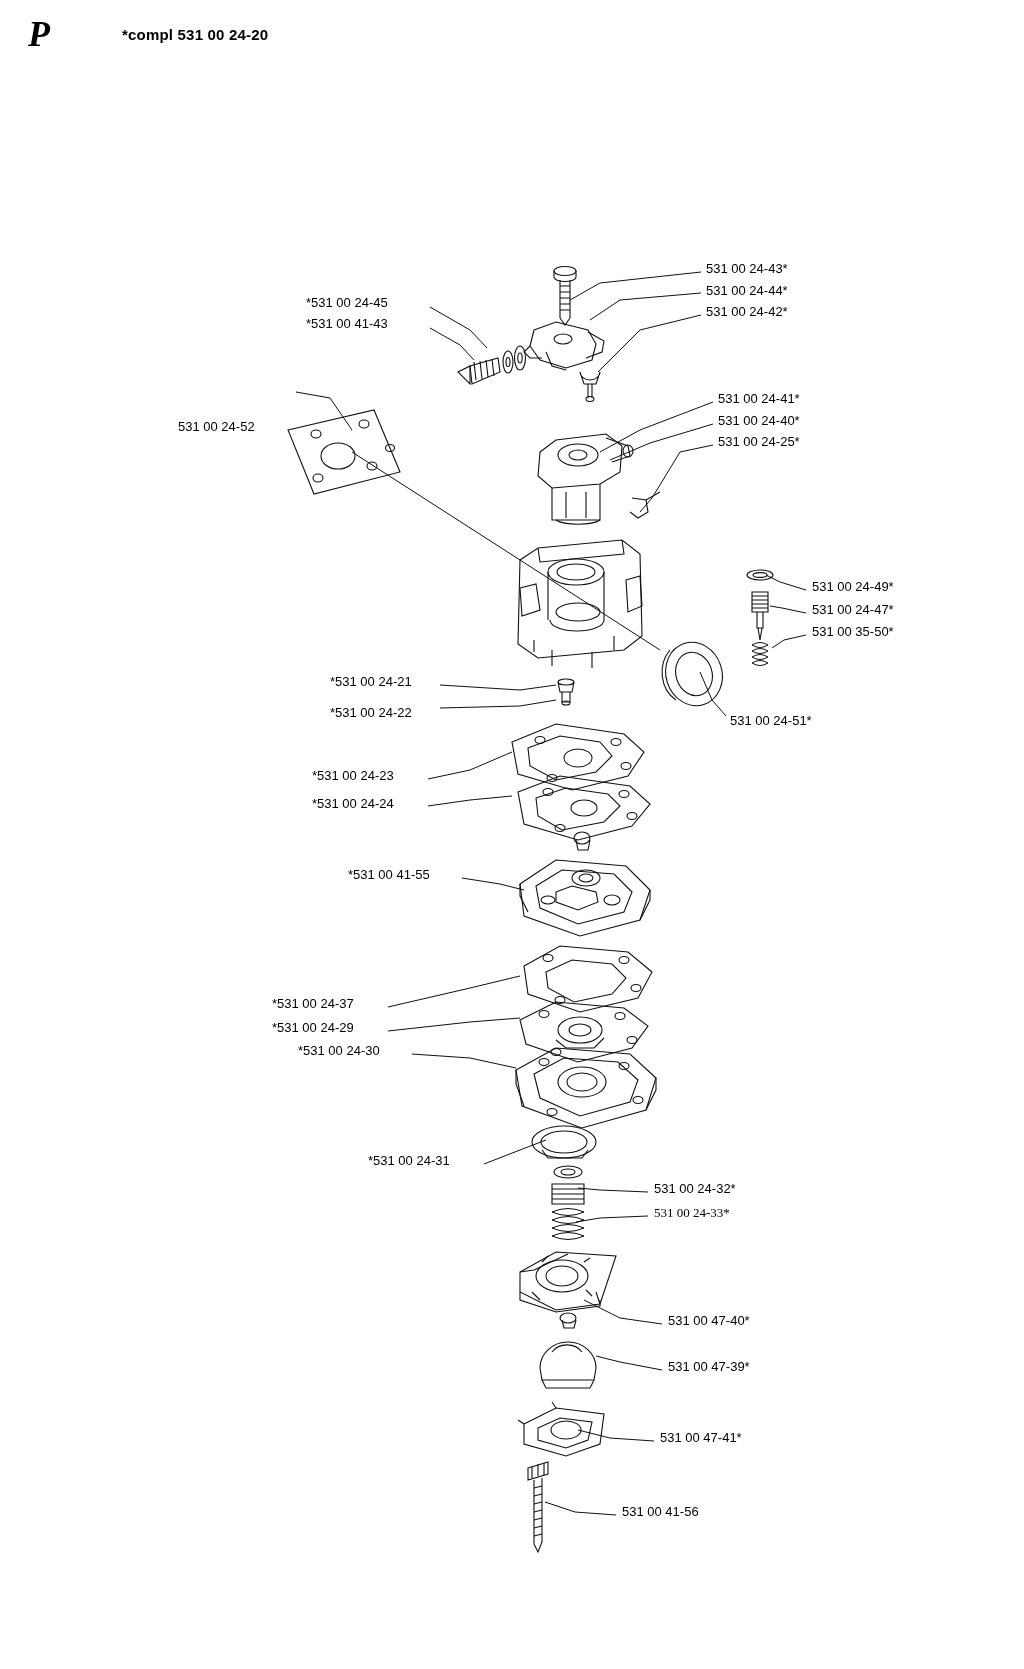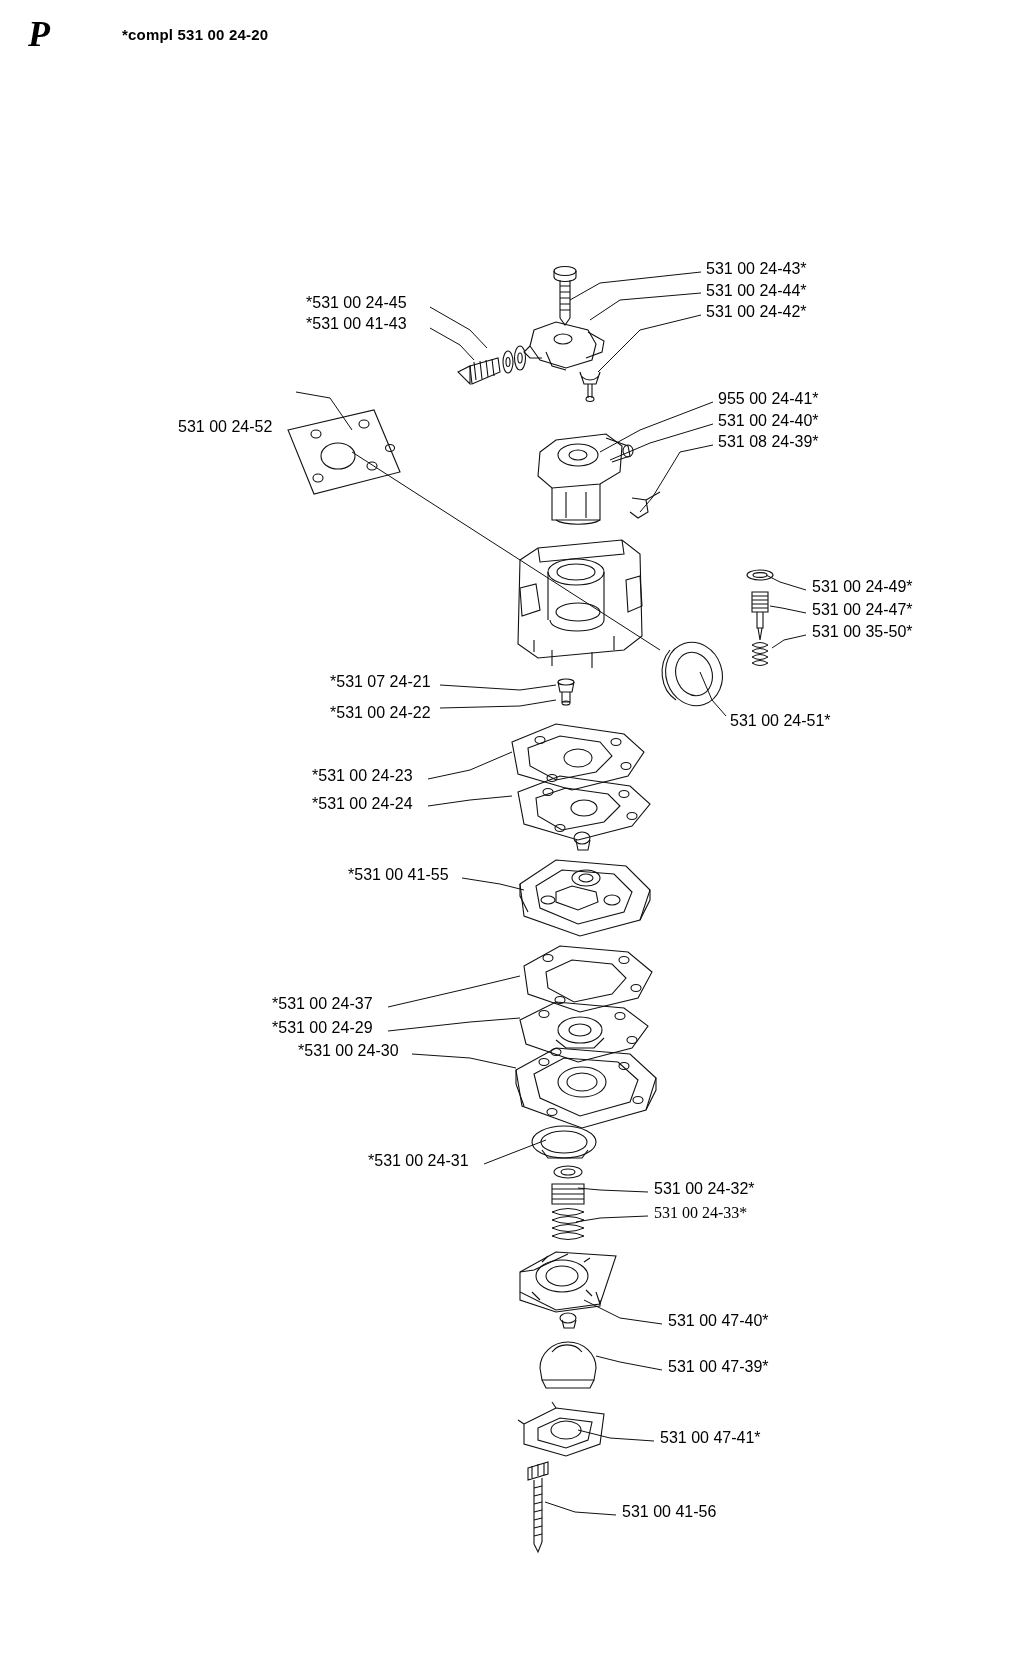--- a/index.html
+++ b/index.html
@@ -1,20 +1,20 @@
 <!DOCTYPE html>
 <html><head>
 <meta charset="utf-8">
 <style>
   html,body{margin:0;padding:0;background:#ffffff;}
   body{width:1024px;height:1669px;position:relative;font-family:"Liberation Sans",sans-serif;color:#000;overflow:hidden;}
   #sheet{position:absolute;left:0;top:0;width:1024px;height:1669px;}
   .page-letter{position:absolute;left:28px;top:16px;font-family:"Liberation Serif",serif;font-weight:bold;font-style:italic;font-size:36px;line-height:36px;}
   .header-code{position:absolute;left:106px;top:26px;font-size:15px;font-weight:bold;letter-spacing:0.2px;margin-left:16px;}
-  .lbl{position:absolute;font-size:16px;white-space:nowrap;line-height:14px;}
+  .lbl{position:absolute;font-size:13px;white-space:nowrap;line-height:14px;}
   svg{position:absolute;left:0;top:0;width:1024px;height:1669px;pointer-events:none;}
   .ln{stroke:#111;stroke-width:1;fill:none;}
   .pt{stroke:#111;stroke-width:1.1;fill:none;}
   .pt2{stroke:#111;stroke-width:1;fill:none;}
 </style>
 </head>
 <body>
 
 <div id="sheet">
 
@@ -281,27 +281,27 @@
     </g>
 
   </svg>
 
   <div class="lbl" style="left:706px;top:262px;">531 00 24-43*</div>
   <div class="lbl" style="left:706px;top:284px;">531 00 24-44*</div>
   <div class="lbl" style="left:706px;top:305px;">531 00 24-42*</div>
   <div class="lbl" style="left:306px;top:296px;">*531 00 24-45</div>
   <div class="lbl" style="left:306px;top:317px;">*531 00 41-43</div>
   <div class="lbl" style="left:178px;top:384px;margin-top:36px;">531 00 24-52</div>
-  <div class="lbl" style="left:718px;top:392px;">955 00 24-41*</div>
+  <div class="lbl" style="left:718px;top:392px;">531 00 24-41*</div>
   <div class="lbl" style="left:718px;top:414px;">531 00 24-40*</div>
-  <div class="lbl" style="left:718px;top:435px;">531 08 24-39*</div>
+  <div class="lbl" style="left:718px;top:435px;">531 00 24-25*</div>
   <div class="lbl" style="left:812px;top:580px;">531 00 24-49*</div>
   <div class="lbl" style="left:812px;top:603px;">531 00 24-47*</div>
   <div class="lbl" style="left:812px;top:625px;">531 00 35-50*</div>
-  <div class="lbl" style="left:330px;top:675px;">*531 07 24-21</div>
+  <div class="lbl" style="left:330px;top:675px;">*531 00 24-21</div>
   <div class="lbl" style="left:330px;top:706px;">*531 00 24-22</div>
   <div class="lbl" style="left:730px;top:714px;">531 00 24-51*</div>
   <div class="lbl" style="left:312px;top:769px;text-align:right;">*531 00 24-23</div>
   <div class="lbl" style="left:312px;top:797px;">*531 00 24-24</div>
   <div class="lbl" style="left:348px;top:868px;">*531 00 41-55</div>
   <div class="lbl" style="left:272px;top:997px;">*531 00 24-37</div>
   <div class="lbl" style="left:272px;top:1021px;">*531 00 24-29</div>
   <div class="lbl" style="left:298px;top:1044px;">*531 00 24-30</div>
   <div class="lbl" style="left:368px;top:1154px;">*531 00 24-31</div>
   <div class="lbl" style="left:654px;top:1182px;">531 00 24-32*</div>

